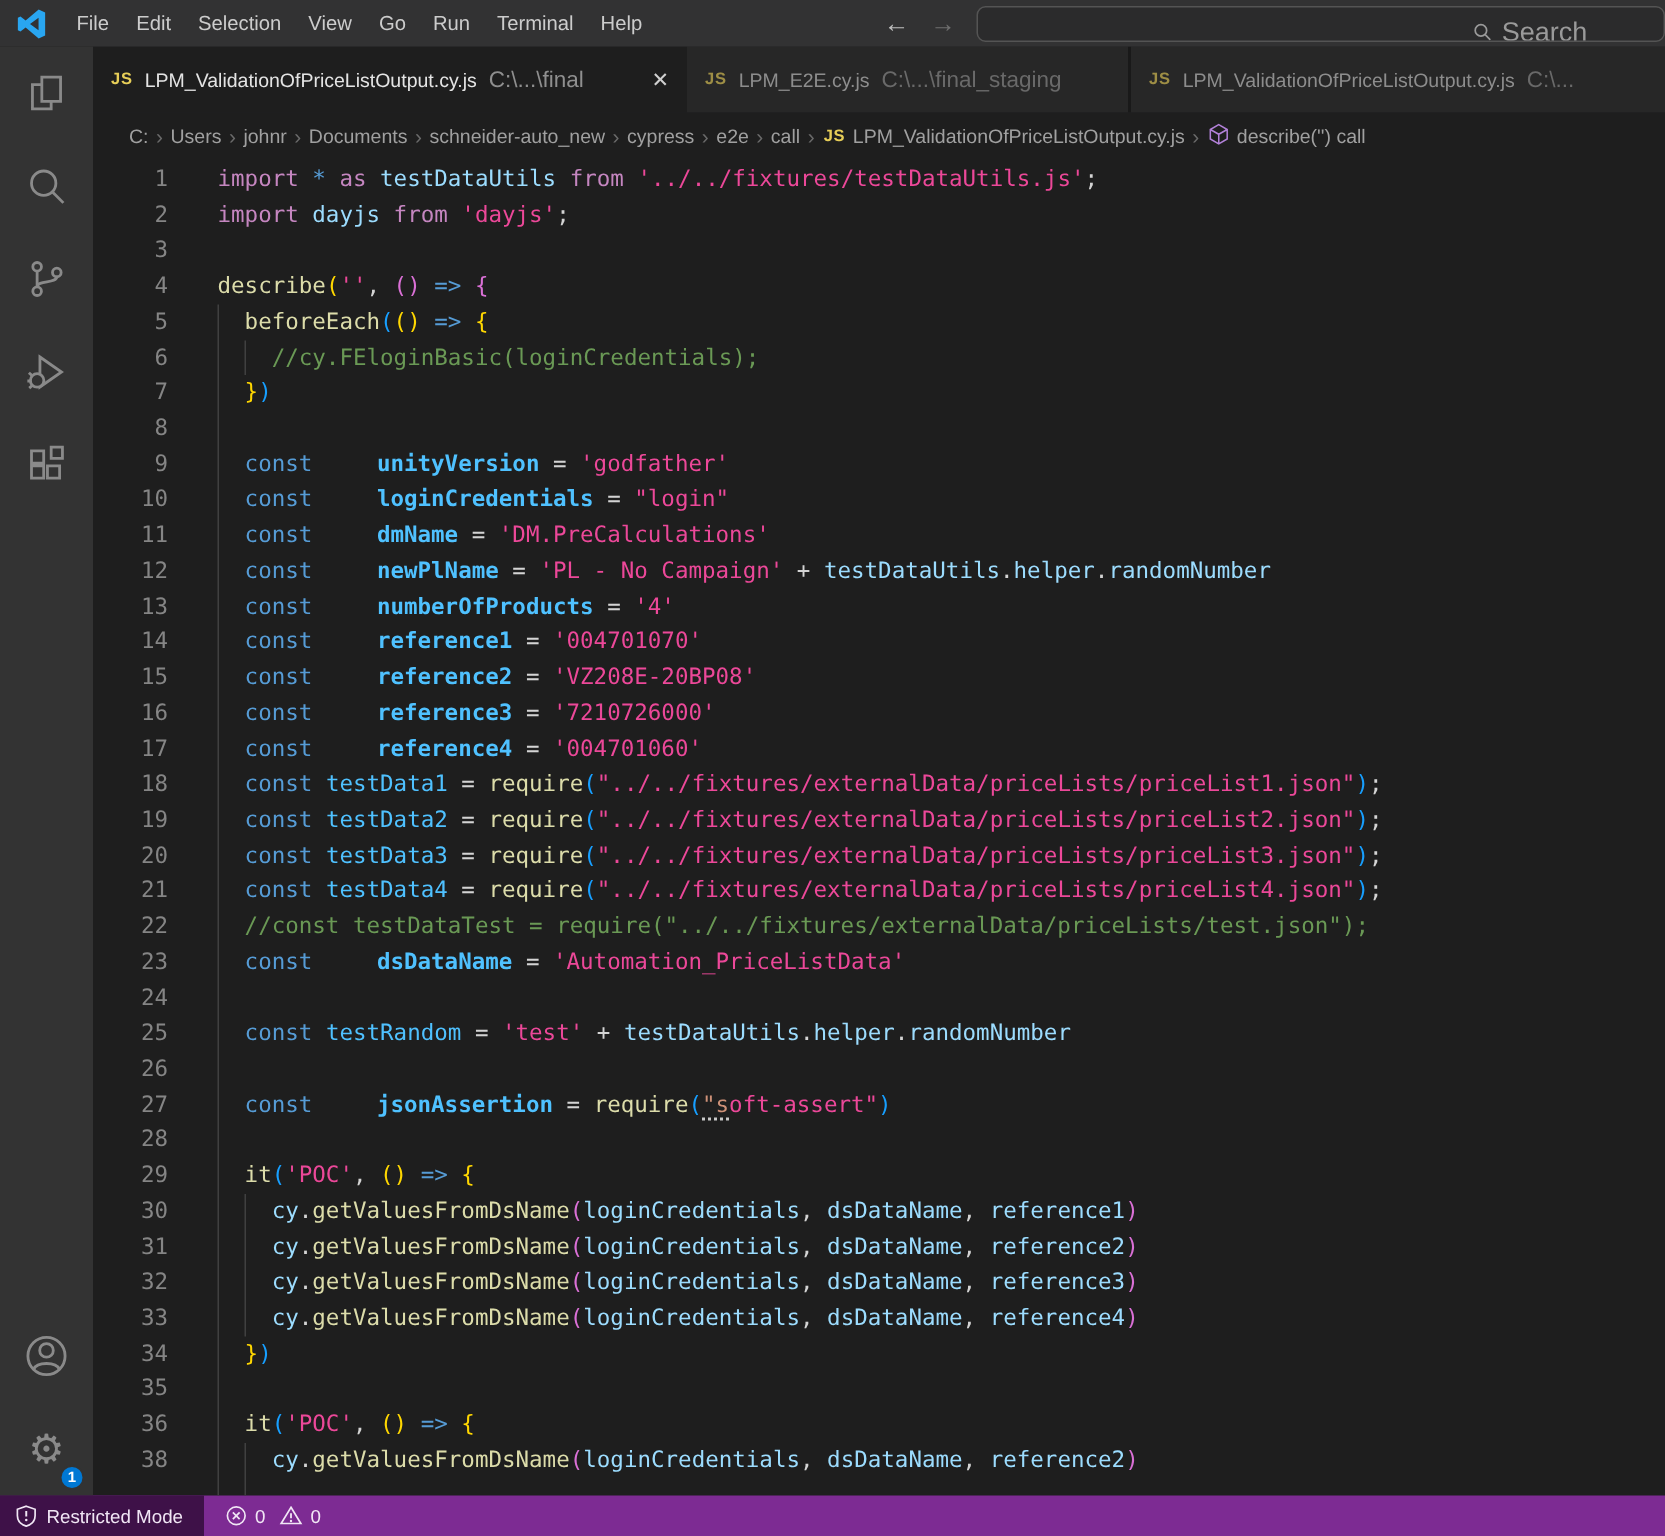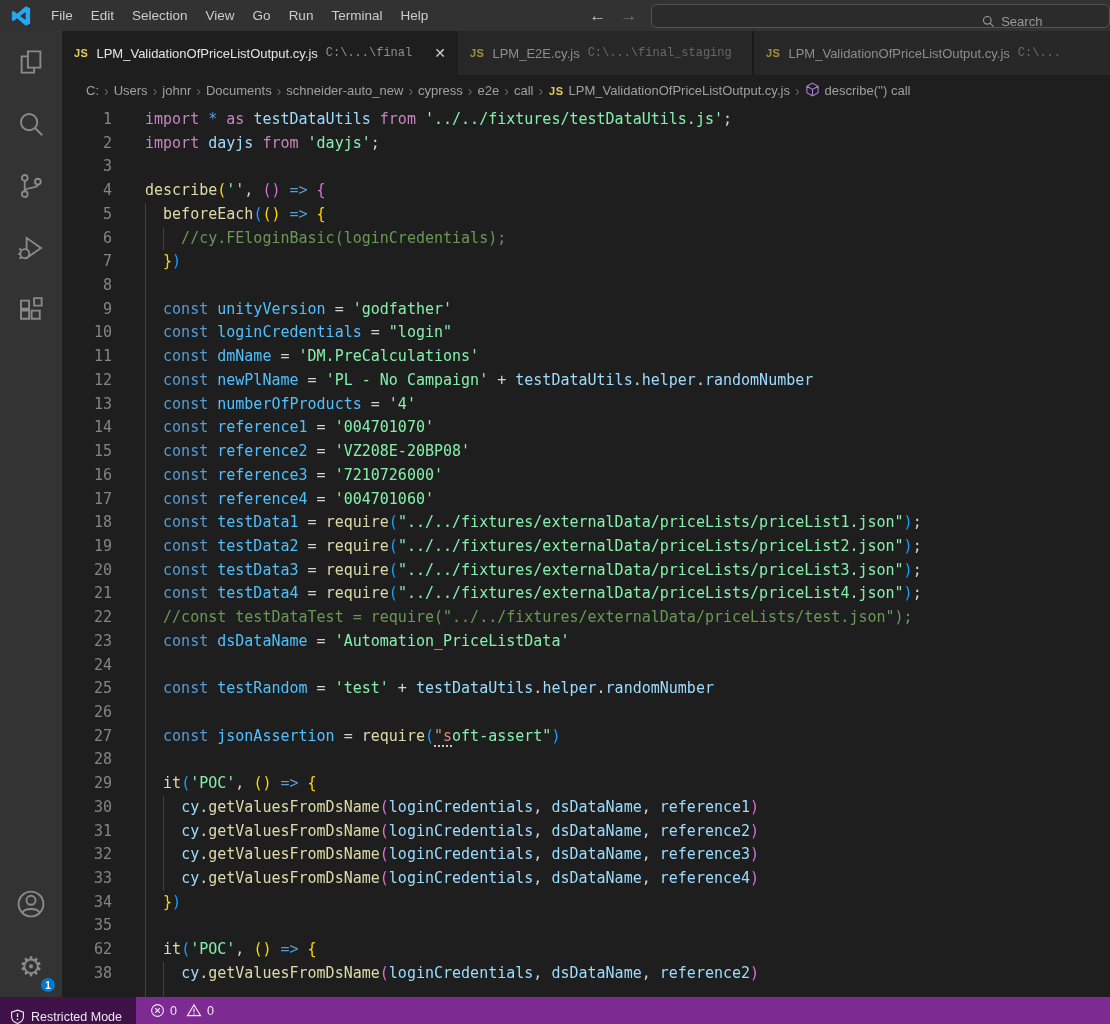--- a/index.html
+++ b/index.html
@@ -12,21 +12,21 @@
   .logo { width:20px; height:20px; margin:0 11px 0 11px; flex:0 0 auto; }
   .menu-item { padding:0 9px; height:31px; line-height:31px; cursor:default; }
   .nav-arrows { margin-left:152px; display:flex; align-items:center; gap:14px;
     font-size:17px; }
   .arrow-back { color:#bdbdbd; }
   .arrow-fwd { color:#6f6f6f; }
   .cmd-center { margin-left:14px; height:24px; flex:1 0 auto; width:430px;
     background:#2b2b2c; border:1px solid #545454; border-radius:6px;
     position:relative; overflow:hidden; }
   .cmd-label { position:absolute; left:330px; top:0; height:33px; display:flex;
-    align-items:center; gap:6px; color:#9a9a9a; font-size:13px; white-space:nowrap; }
+    align-items:center; gap:6px; color:#9a9a9a; font-size:18px; white-space:nowrap; }
 
   
   .main { display:flex; height:966px; }
   .activitybar { width:62px; background:#333333; display:flex; flex-direction:column;
     align-items:center; flex:0 0 auto; }
   .act-icon { width:62px; height:62px; display:flex; align-items:center; justify-content:center; }
   .act-spacer { flex:1; }
   .gear-wrap { position:relative; }
   .gear-glyph { font-size:27px; color:#8a8a8a; font-family:"DejaVu Sans", sans-serif; }
   .badge { position:absolute; right:6px; bottom:4px; width:16px; height:16px;
@@ -39,53 +39,53 @@
   .tabbar { height:44px; background:#252526; display:flex; flex:0 0 auto; }
   .tab { display:flex; align-items:center; padding:0 12px; font-size:13px;
     white-space:nowrap; overflow:hidden; }
   .tab.active { width:396px; flex:0 0 auto; background:#1e1e1e; color:#e4e4e4; }
   .tab.inactive { background:#272727; color:#8d8d8d; }
   .tab.t2 { width:296px; flex:0 0 auto; border-right:2px solid #191919; }
   .tab.t3 { flex:1; }
   .js-badge { font-size:11px; font-weight:bold; color:#e7ce58; margin-right:8px;
     letter-spacing:0.5px; }
   .tab.inactive .js-badge { opacity:0.62; }
-  .tab-desc { font-size:12px; color:#8f8f8f; margin-left:8px;font-family:Liberation Mono, monospace; }
+  .tab-desc { font-size:15px; color:#8f8f8f; margin-left:8px; }
   .tab.inactive .tab-desc { color:#696969; }
   .tab-close { margin-left:auto; color:#d0d0d0; font-size:14px; padding-left:10px; }
 
   
   .breadcrumbs { height:31px; background:#1e1e1e; display:flex; align-items:center;
     padding-left:23px; color:#a0a0a0; font-size:13px; white-space:nowrap; overflow:hidden; }
   .crumb { padding:0 1px; }
   .crumb-sep { color:#6a6a6a; padding:0 4px; font-size:14px; }
   .bc-js { margin:0 4px 0 2px; }
   .bc-symbol { color:#a0a0a0; }
   .cube { margin:0 5px 0 1px; }
 
   
   .code { position:relative; height:891px; overflow:hidden; padding-top:2px;
     font-family:"DejaVu Sans Mono", monospace; font-size:15px; }
   .row { display:flex; height:23.72px; line-height:23.72px; }
   .ln { flex:0 0 50px; text-align:right; color:#858585; }
   .tx { margin-left:33px; white-space:pre; }
   .guide { position:absolute; width:1px; background:#404040; }
-  .tk-cv { font-weight:normal; }
+  .tk-cv { font-weight:bold;margin-left:34px; }
   .tk-strh { border-bottom:2px dotted #c8c8c8; }
 
   
   .statusbar { height:27px; background:#7d2b93; display:flex; align-items:center;
     color:#f1e6f5; font-size:12.5px; }
-  .sb-prominent { height:27px; background:#3e1148; display:flex; align-items:flex-end;
+  .sb-prominent { height:27px; background:#3e1148; display:flex; align-items:center;
     gap:6px; padding:0 14px 0 10px; flex:0 0 auto; }
   .sb-problems { display:flex; align-items:center; gap:5px; margin-left:14px; }
   .sb-problems svg { display:block; }
   .sb-count { margin-right:4px; }
 </style>
-<style>.tk-kw{color:#c586c0}.tk-kw2{color:#569cd6}.tk-fn{color:#dcdcaa}.tk-var{color:#9cdcfe}.tk-cv{color:#4fc1ff}.tk-cv2{color:#4fc1ff}.tk-str{color:#86efac}.tk-strh{color:#ce9178}.tk-com{color:#6a9955}.tk-pun{color:#d4d4d4}.tk-b1{color:#ffd700}.tk-b2{color:#da70d6}.tk-b3{color:#179fff}</style></head>
+<style>.tk-kw{color:#c586c0}.tk-kw2{color:#569cd6}.tk-fn{color:#dcdcaa}.tk-var{color:#9cdcfe}.tk-cv{color:#4fc1ff}.tk-cv2{color:#4fc1ff}.tk-str{color:#ec4899}.tk-strh{color:#ce9178}.tk-com{color:#6a9955}.tk-pun{color:#d4d4d4}.tk-b1{color:#ffd700}.tk-b2{color:#da70d6}.tk-b3{color:#179fff}</style></head>
 <body>
 
 <div class="titlebar">
   <svg class="logo" viewBox="0 0 100 100">
     <path fill="#29a6f1" fill-rule="evenodd" d="M73.9 1.5 L30.5 38.2 L13.2 25.1 L4.5 29.2 L4.5 70.8 L13.2 74.9 L30.5 61.8 L73.9 98.5 L95.5 88.6 L95.5 11.4 Z M73.5 29.5 L73.5 70.5 L45 50 Z"></path>
   </svg>
   <div class="menubar" style="display:flex;">
       <span class="menu-item">File</span>
       <span class="menu-item">Edit</span>
       <span class="menu-item">Selection</span>
@@ -341,21 +341,21 @@
         </div>
         <div class="row">
           <span class="ln">34</span>
           <span class="tx"><span class="tk-pun">  </span><span class="tk-b1">}</span><span class="tk-b3">)</span></span>
         </div>
         <div class="row">
           <span class="ln">35</span>
           <span class="tx"></span>
         </div>
         <div class="row">
-          <span class="ln">62</span>
+          <span class="ln">36</span>
           <span class="tx"><span class="tk-pun">  </span><span class="tk-fn">it</span><span class="tk-b3">(</span><span class="tk-str">'POC'</span><span class="tk-pun">, </span><span class="tk-b1">()</span><span class="tk-pun"> </span><span class="tk-kw2">=&gt;</span><span class="tk-pun"> </span><span class="tk-b1">{</span></span>
         </div>
         <div class="row">
           <span class="ln">38</span>
           <span class="tx"><span class="tk-pun">    </span><span class="tk-var">cy</span><span class="tk-pun">.</span><span class="tk-fn">getValuesFromDsName</span><span class="tk-b2">(</span><span class="tk-var">loginCredentials</span><span class="tk-pun">, </span><span class="tk-var">dsDataName</span><span class="tk-pun">, </span><span class="tk-var">reference2</span><span class="tk-b2">)</span></span>
         </div>
         <div class="guide" style="left: 83px; top: 96.88px; height: 806.48px;"></div>
         <div class="guide" style="left: 101px; top: 120.6px; height: 23.72px;"></div>
         <div class="guide" style="left: 101px; top: 689.88px; height: 94.88px;"></div>
         <div class="guide" style="left: 101px; top: 855.92px; height: 47.44px;"></div>

